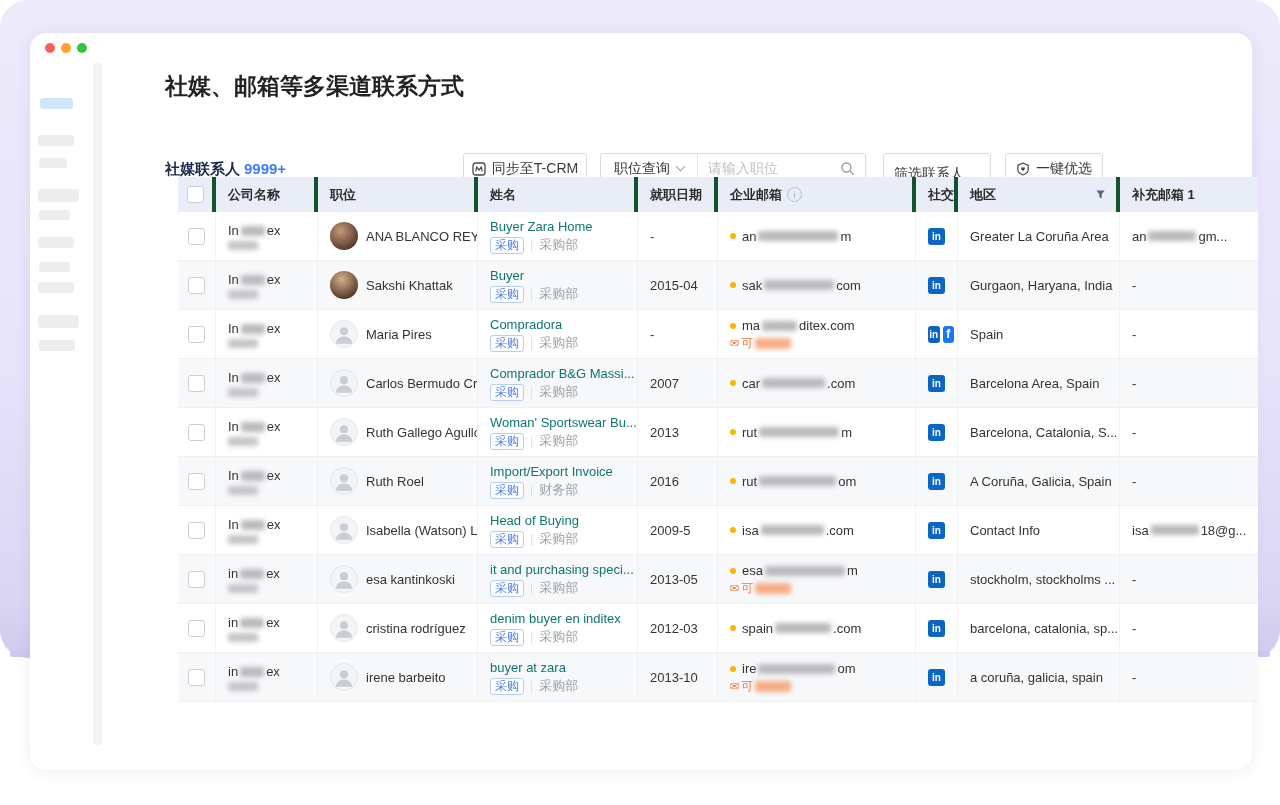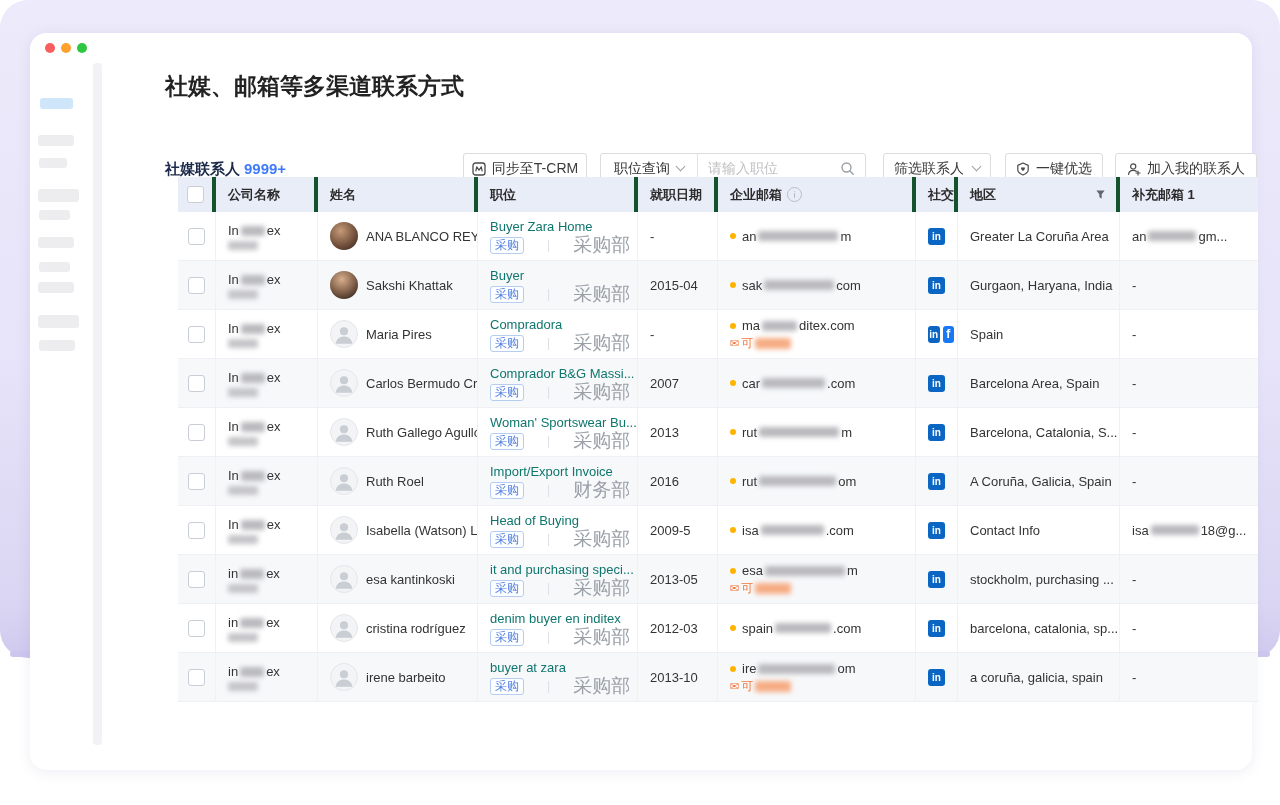--- a/index.html
+++ b/index.html
@@ -50,24 +50,24 @@
   .td.col2{flex-direction:column;align-items:flex-start;justify-content:center;gap:3px;}
   .cb{width:15px;height:15px;border:1px solid #c9ced6;border-radius:3px;background:#fff;cursor:pointer;}
   .blur{display:inline-block;height:10px;border-radius:2px;background:#b9b9bd;filter:blur(2.5px);
     vertical-align:middle;margin:0 2px;}
   .blob2{display:inline-block;width:30px;height:9px;border-radius:2px;background:#c4c4c8;filter:blur(2.5px);}
   .avatar{width:28px;height:28px;border-radius:50%;flex:0 0 28px;margin-right:8px;overflow:hidden;
     border:1px solid #e4e6ea;box-sizing:border-box;display:flex;align-items:center;justify-content:center;background:#f3f4f6;}
   .avatar.photo-a{background:radial-gradient(circle at 38% 32%,#c59a77,#6b4a38 62%,#332620 95%);border:none;}
   .avatar.photo-b{background:radial-gradient(circle at 42% 30%,#d8ae8c,#7a5a44 55%,#241d18 95%);border:none;}
   .pos-line1{line-height:15px;color:#0f766e;}
-  .tagline{display:flex;align-items:center;gap:23px;line-height:16px;}
+  .tagline{display:flex;align-items:center;gap:6px;line-height:16px;}
   .tag{font-size:12px;color:#4e7ce0;border:1px solid #b6cdf0;border-radius:3px;padding:0 4px;line-height:15px;background:#fdfeff;}
   .tagdiv{color:#dcdfe3;font-size:12px;}
-  .dept{color:#9aa0a8;font-size:19px;}
+  .dept{color:#9aa0a8;font-size:13px;}
   .dot{width:6px;height:6px;border-radius:50%;background:#ffb400;display:inline-block;margin-right:6px;flex:0 0 6px;}
   .emailline{display:flex;align-items:center;line-height:15px;}
   .deliver{display:flex;align-items:center;gap:2px;font-size:12px;color:#f0763b;line-height:14px;}
   .deliver .env{font-size:11px;}
   .deliver .oblob{display:inline-block;width:36px;height:11px;border-radius:2px;background:#f6ac83;filter:blur(2.5px);}
   .soc{width:17px;height:17px;border-radius:3px;color:#fff;font-size:10px;font-weight:700;
     display:inline-flex;align-items:center;justify-content:center;margin-right:3px;cursor:pointer;}
   .soc.li{background:#0a66c2;}
   .soc.fb{background:#1877f2;font-size:12px;}
   .info-i{width:13px;height:13px;border:1px solid #b9bdc6;border-radius:50%;color:#a7abb5;font-size:9px;
@@ -129,56 +129,45 @@
             <span class="ph">请输入职位</span>
             <span>
               <svg width="15" height="15" viewBox="0 0 15 15">
                   <circle cx="6.5" cy="6.5" r="4.5" fill="none" stroke="#9aa0a6" stroke-width="1.4"></circle>
                   <line x1="10" y1="10" x2="13.2" y2="13.2" stroke="#9aa0a6" stroke-width="1.4" stroke-linecap="round"></line>
                 </svg>
             </span>
           </div>
         </div>
 
-        <div class="btn" style="left:718px;width:108px;">
+        <div class="btn" style="left:718px;width:108px;align-items:flex-end;">
           <span>筛选联系人</span>
           <span class="caret"></span>
         </div>
 
         <div class="btn" style="left:840px;width:98px;">
           <span>
             <svg width="14" height="14" viewBox="0 0 14 14">
                 <path d="M7 1 L12.2 3.4 V8 C12.2 10.8 7 13 7 13 C7 13 1.8 10.8 1.8 8 V3.4 Z" fill="none" stroke="#4a4a4a" stroke-width="1.2" stroke-linejoin="round"></path>
                 <path d="M7 9 C5.2 7.6 4.6 6.4 5.4 5.5 C6 4.9 6.8 5.2 7 5.8 C7.2 5.2 8 4.9 8.6 5.5 C9.4 6.4 8.8 7.6 7 9 Z" fill="#4a4a4a"></path>
               </svg>
           </span>
           <span>一键优选</span>
         </div>
 
-        <div class="btn" style="left:950px;width:142px;">
-          <span>
-            <svg width="14" height="14" viewBox="0 0 14 14">
-                <circle cx="6.2" cy="4.4" r="2.6" fill="none" stroke="#4a4a4a" stroke-width="1.2"></circle>
-                <path d="M1.6 12.4 C1.8 9.6 3.8 8.3 6.2 8.3 C7.4 8.3 8.5 8.6 9.3 9.3" fill="none" stroke="#4a4a4a" stroke-width="1.2" stroke-linecap="round"></path>
-                <line x1="11" y1="9" x2="11" y2="13" stroke="#4a4a4a" stroke-width="1.2" stroke-linecap="round"></line>
-                <line x1="9" y1="11" x2="13" y2="11" stroke="#4a4a4a" stroke-width="1.2" stroke-linecap="round"></line>
-              </svg>
-          </span>
-          <span>加入我的联系人</span>
-        </div>
       </div>
 
       <div class="table">
         <div class="thead">
           <div class="th cbcell">
               <span class="cb"></span>
             </div>
           <div class="th">公司名称</div>
+          <div class="th">职位</div>
           <div class="th">姓名</div>
-          <div class="th">职位</div>
           <div class="th">就职日期</div>
           <div class="th">
             <span>企业邮箱</span>
             <span class="info-i">i</span>
           </div>
           <div class="th">社交</div>
           <div class="th">
             <span>地区</span>
             <span class="funnel">
               <svg width="11" height="11" viewBox="0 0 12 12">
@@ -508,21 +497,21 @@
                 </span>
                 <span class="deliver">
                   <span class="env">✉</span>
                   <span>可</span>
                   <span class="oblob"></span>
                 </span>
               </div>
               <div class="td">
                 <span class="soc li">in</span>
               </div>
-              <div class="td">stockholm, purchasing ...</div>
+              <div class="td">stockholm, stockholms ...</div>
               <div class="td">-</div>
             </div>
             <div class="tr">
               <div class="td cbcell">
                 <span class="cb"></span>
               </div>
               <div class="td col2">
                 <div><span>in</span><span class="blur" style="width:24px"></span><span>ex</span></div>
                 <span class="blob2"></span>
               </div>

